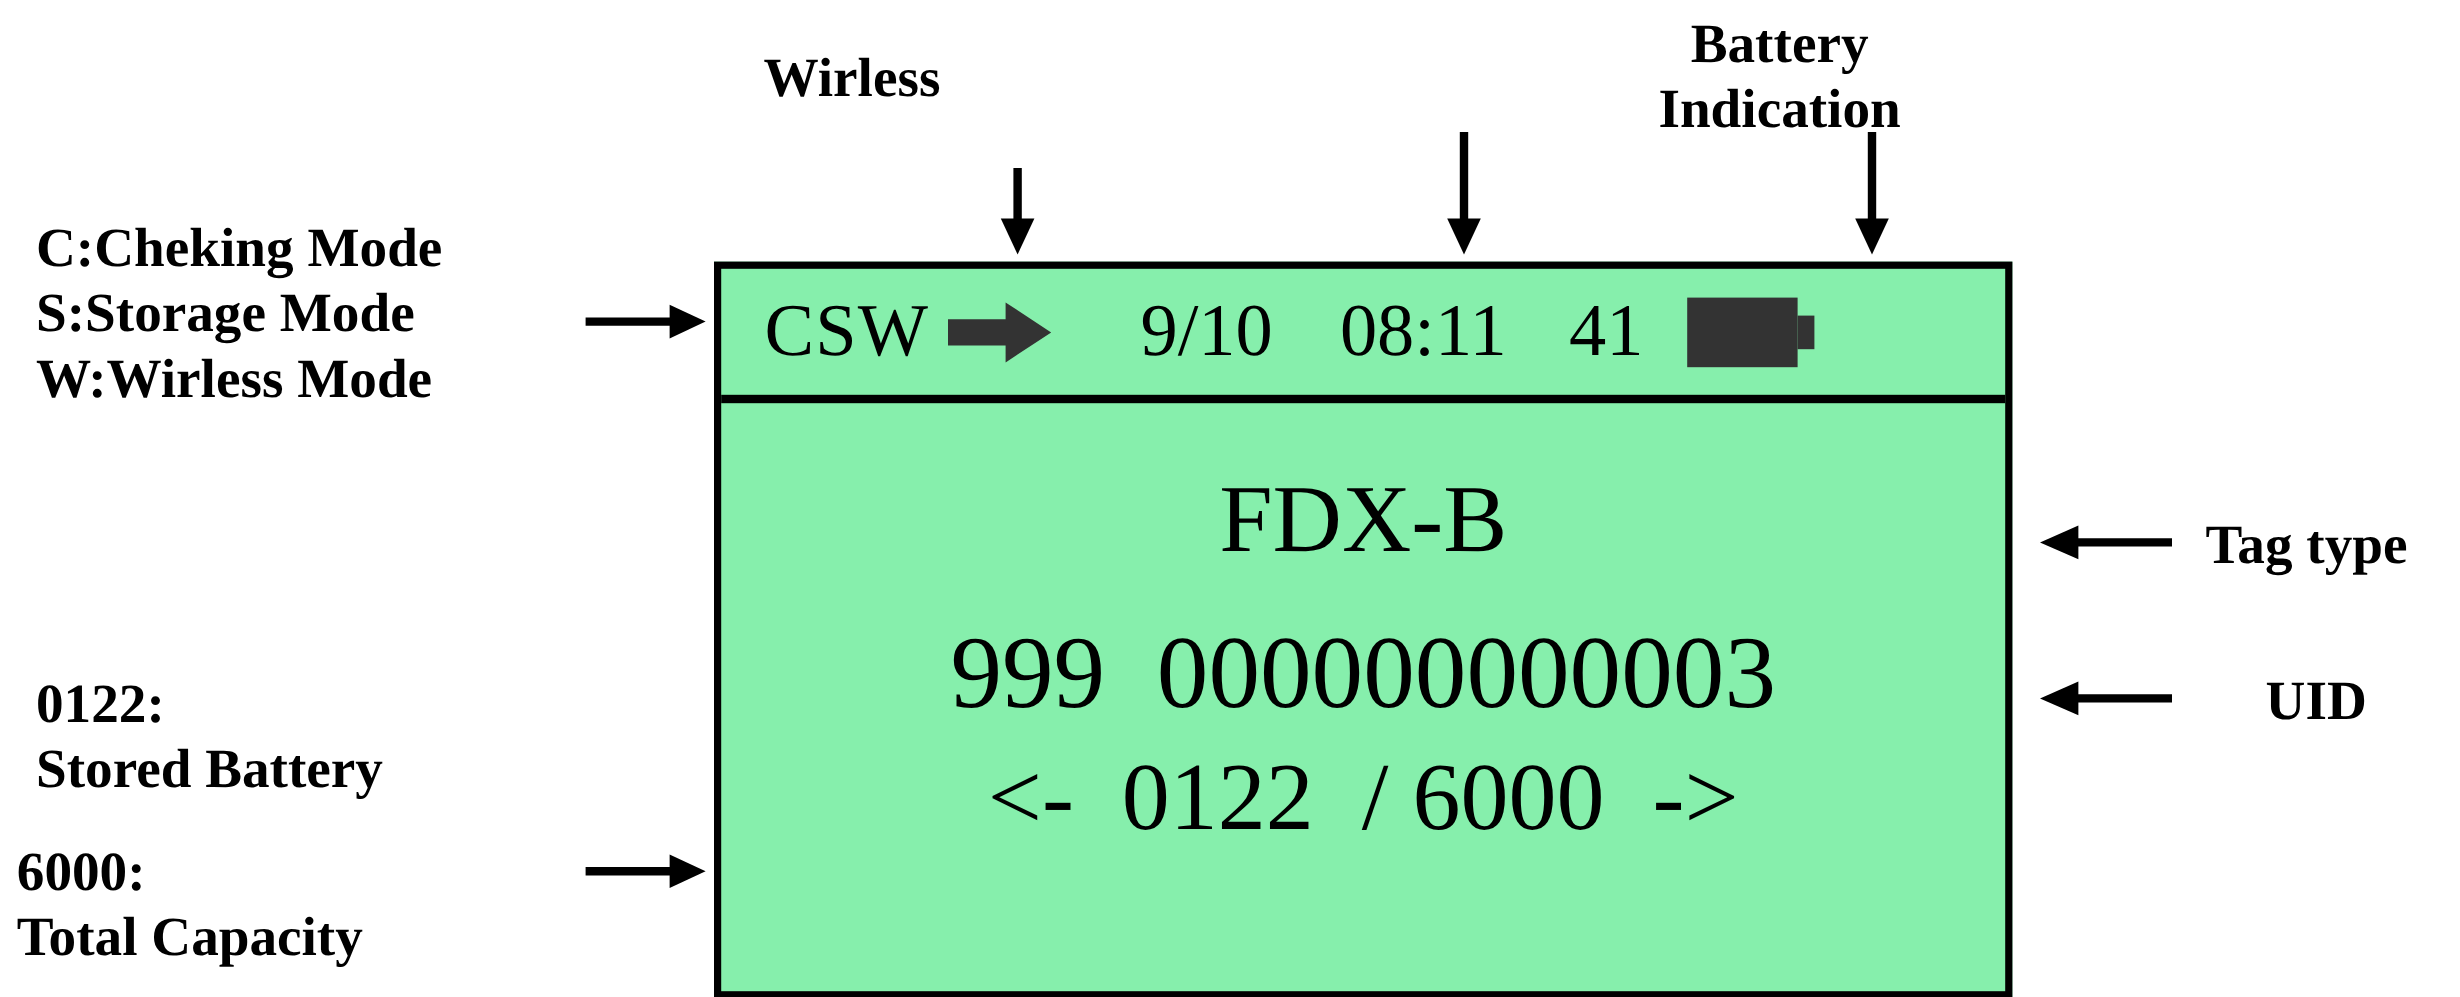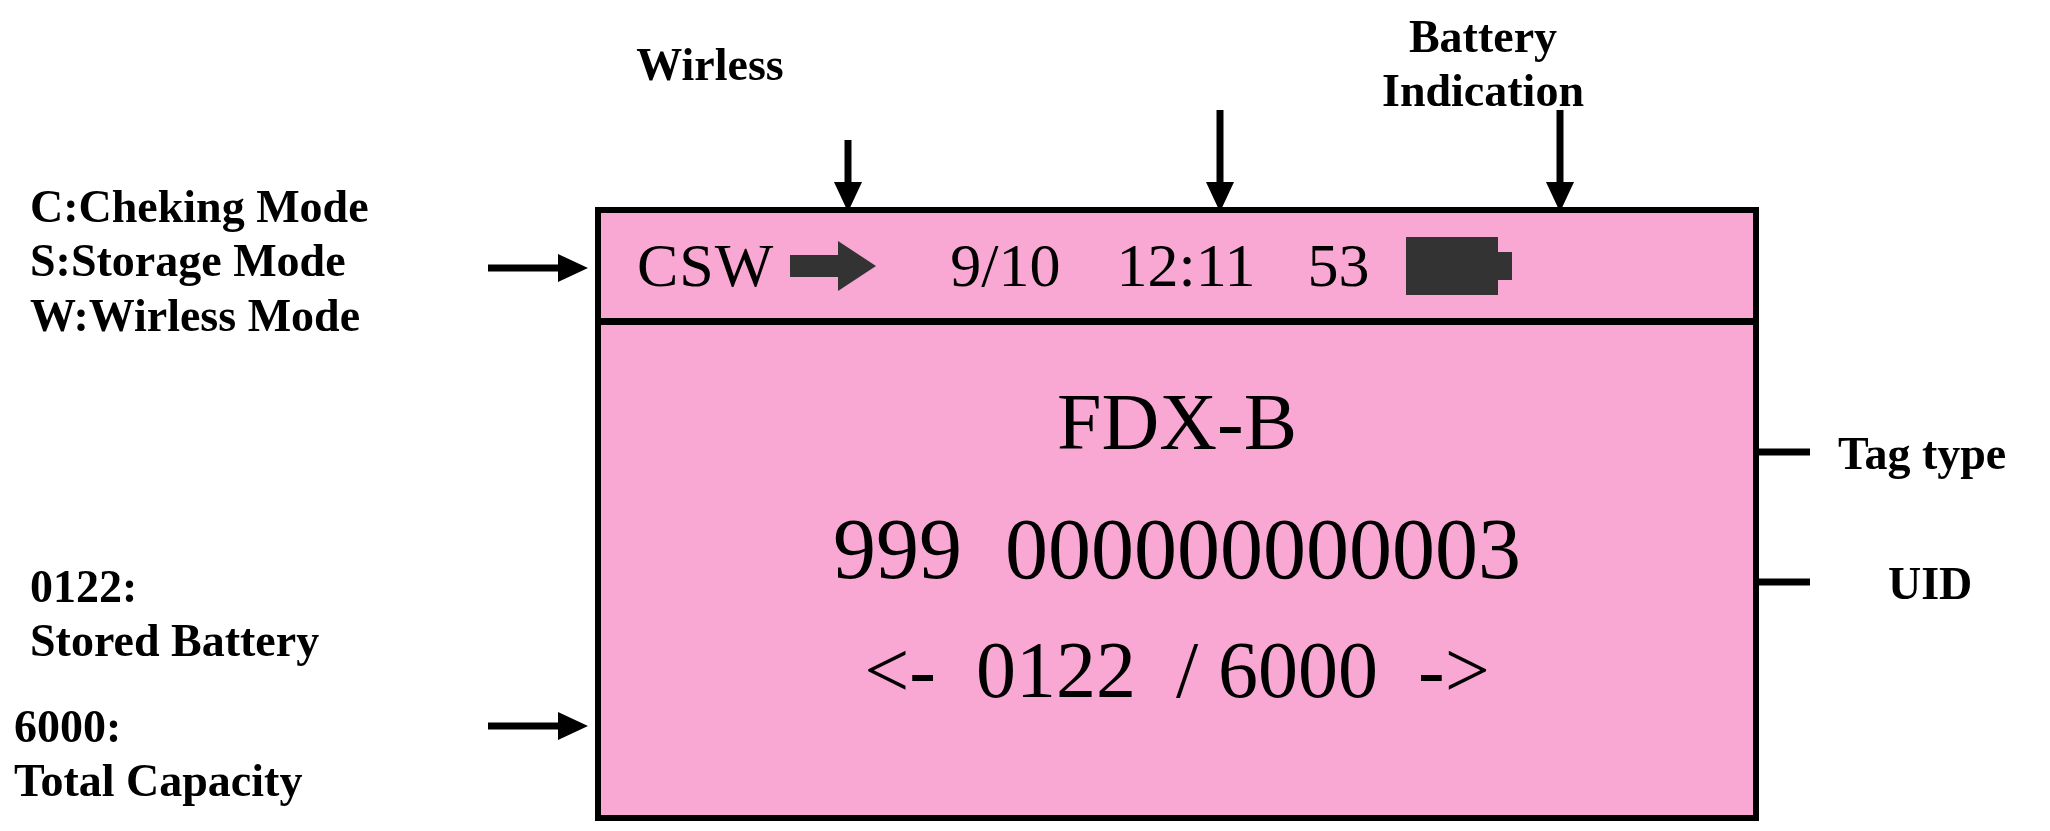--- a/index.html
+++ b/index.html
@@ -27,26 +27,26 @@
     line-height: 1.18;
     white-space: pre;
     color: #000;
   }
   .ann.center { text-align: center; }
 
   
   #lcd {
     position: absolute;
     left: 595px;
-    top: 207px;
-    width: 1164px;
+    top: 218px;
+    width: 1082px;
     height: 614px;
     border: 6px solid #000;
     box-sizing: border-box;
-    background: #f9a8d4;
+    background: #86efac;
   }
   #statusbar {
     position: relative;
     height: 112px;
     border-bottom: 7px solid #000;
     box-sizing: border-box;
     display: flex;
     align-items: center;
     font-size: 62px;
     white-space: pre;
@@ -75,21 +75,21 @@
     line-height: 1;
     letter-spacing: 0px;
   }
   #lcd-main .uid {
     margin-top: 44px;
     font-size: 86px;
     line-height: 1;
     white-space: pre;
   }
   #lcd-main .counter {
-    margin-top: 38px;
+    margin-top: 22px;
     font-size: 80px;
     line-height: 1;
     white-space: pre;
   }
 
   
   .pointer { position: absolute; }
   svg { display: block; overflow: visible; }
 </style>
 </head>
@@ -170,23 +170,23 @@
       <span class="sb-mode">CSW</span>
 
       <span class="arrow-right-icon">
         <svg width="86" height="54" viewBox="0 0 86 54" aria-hidden="true">
           <polygon points="0,16 48,16 48,2 86,27 48,52 48,38 0,38" fill="#333333"></polygon>
         </svg>
       </span>
 
       <span class="sb-date">9/10</span>
 
-      <span class="sb-time">12:11</span>
-
-      <span class="sb-num">53</span>
+      <span class="sb-time">08:11</span>
+
+      <span class="sb-num">41</span>
 
       <span class="battery-icon">
         <svg width="106" height="58" viewBox="0 0 106 58" aria-hidden="true">
           <rect x="0" y="0" width="92" height="58" fill="#333333"></rect>
           <rect x="92" y="15" width="14" height="28" fill="#333333"></rect>
         </svg>
       </span>
     </div>
 
     <div id="lcd-main">

